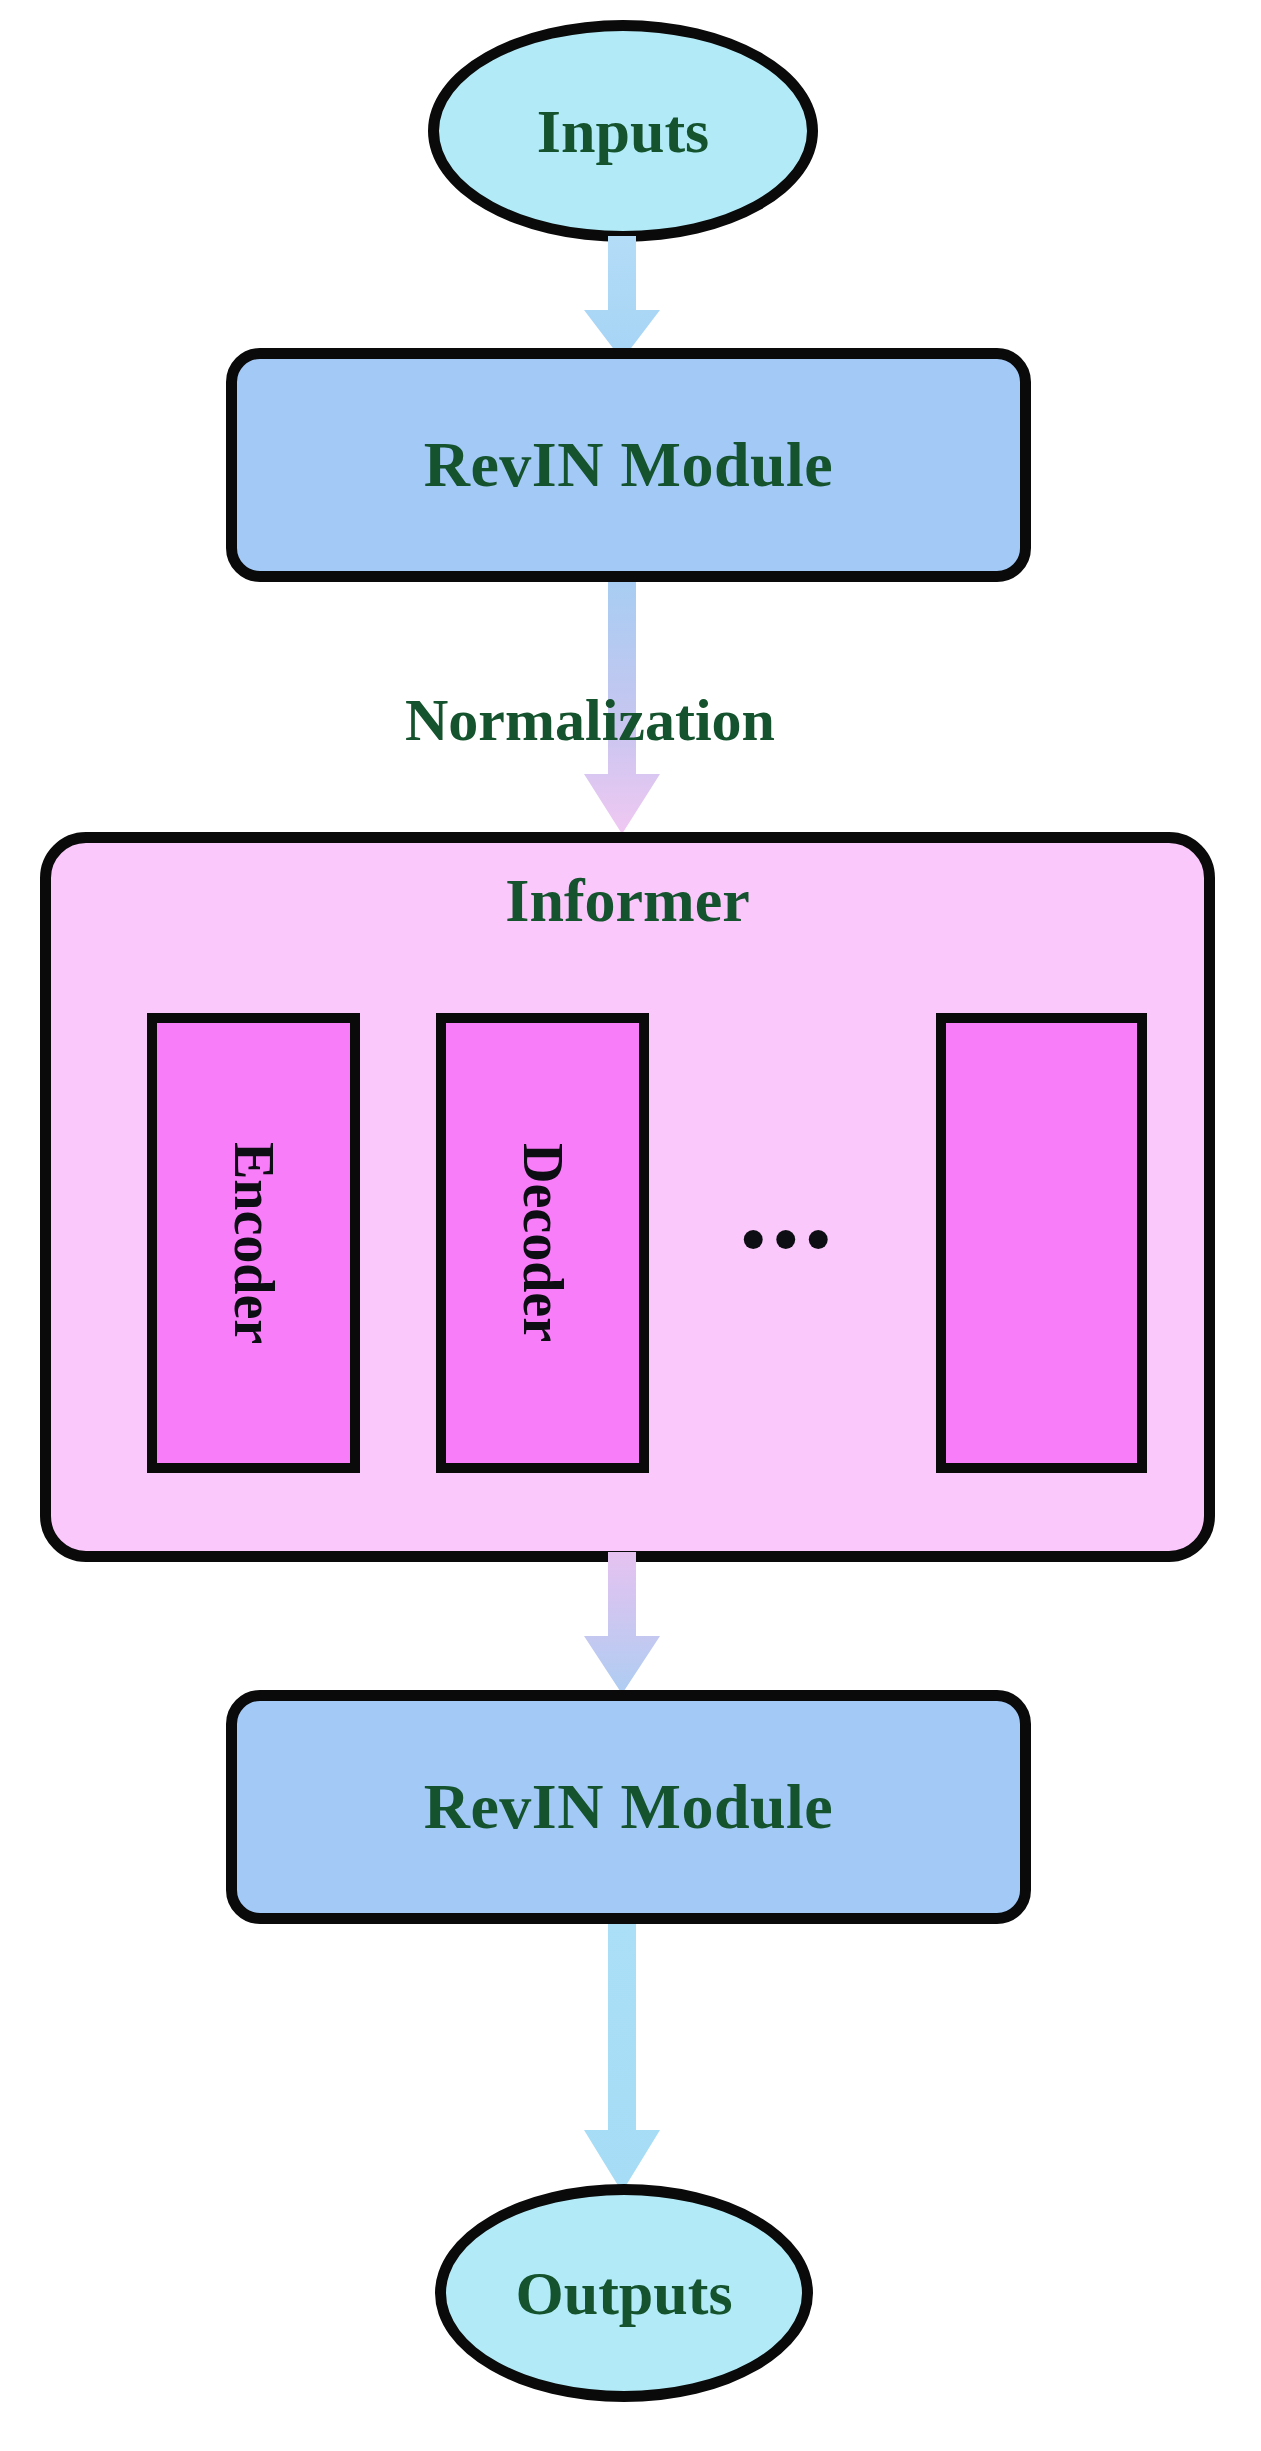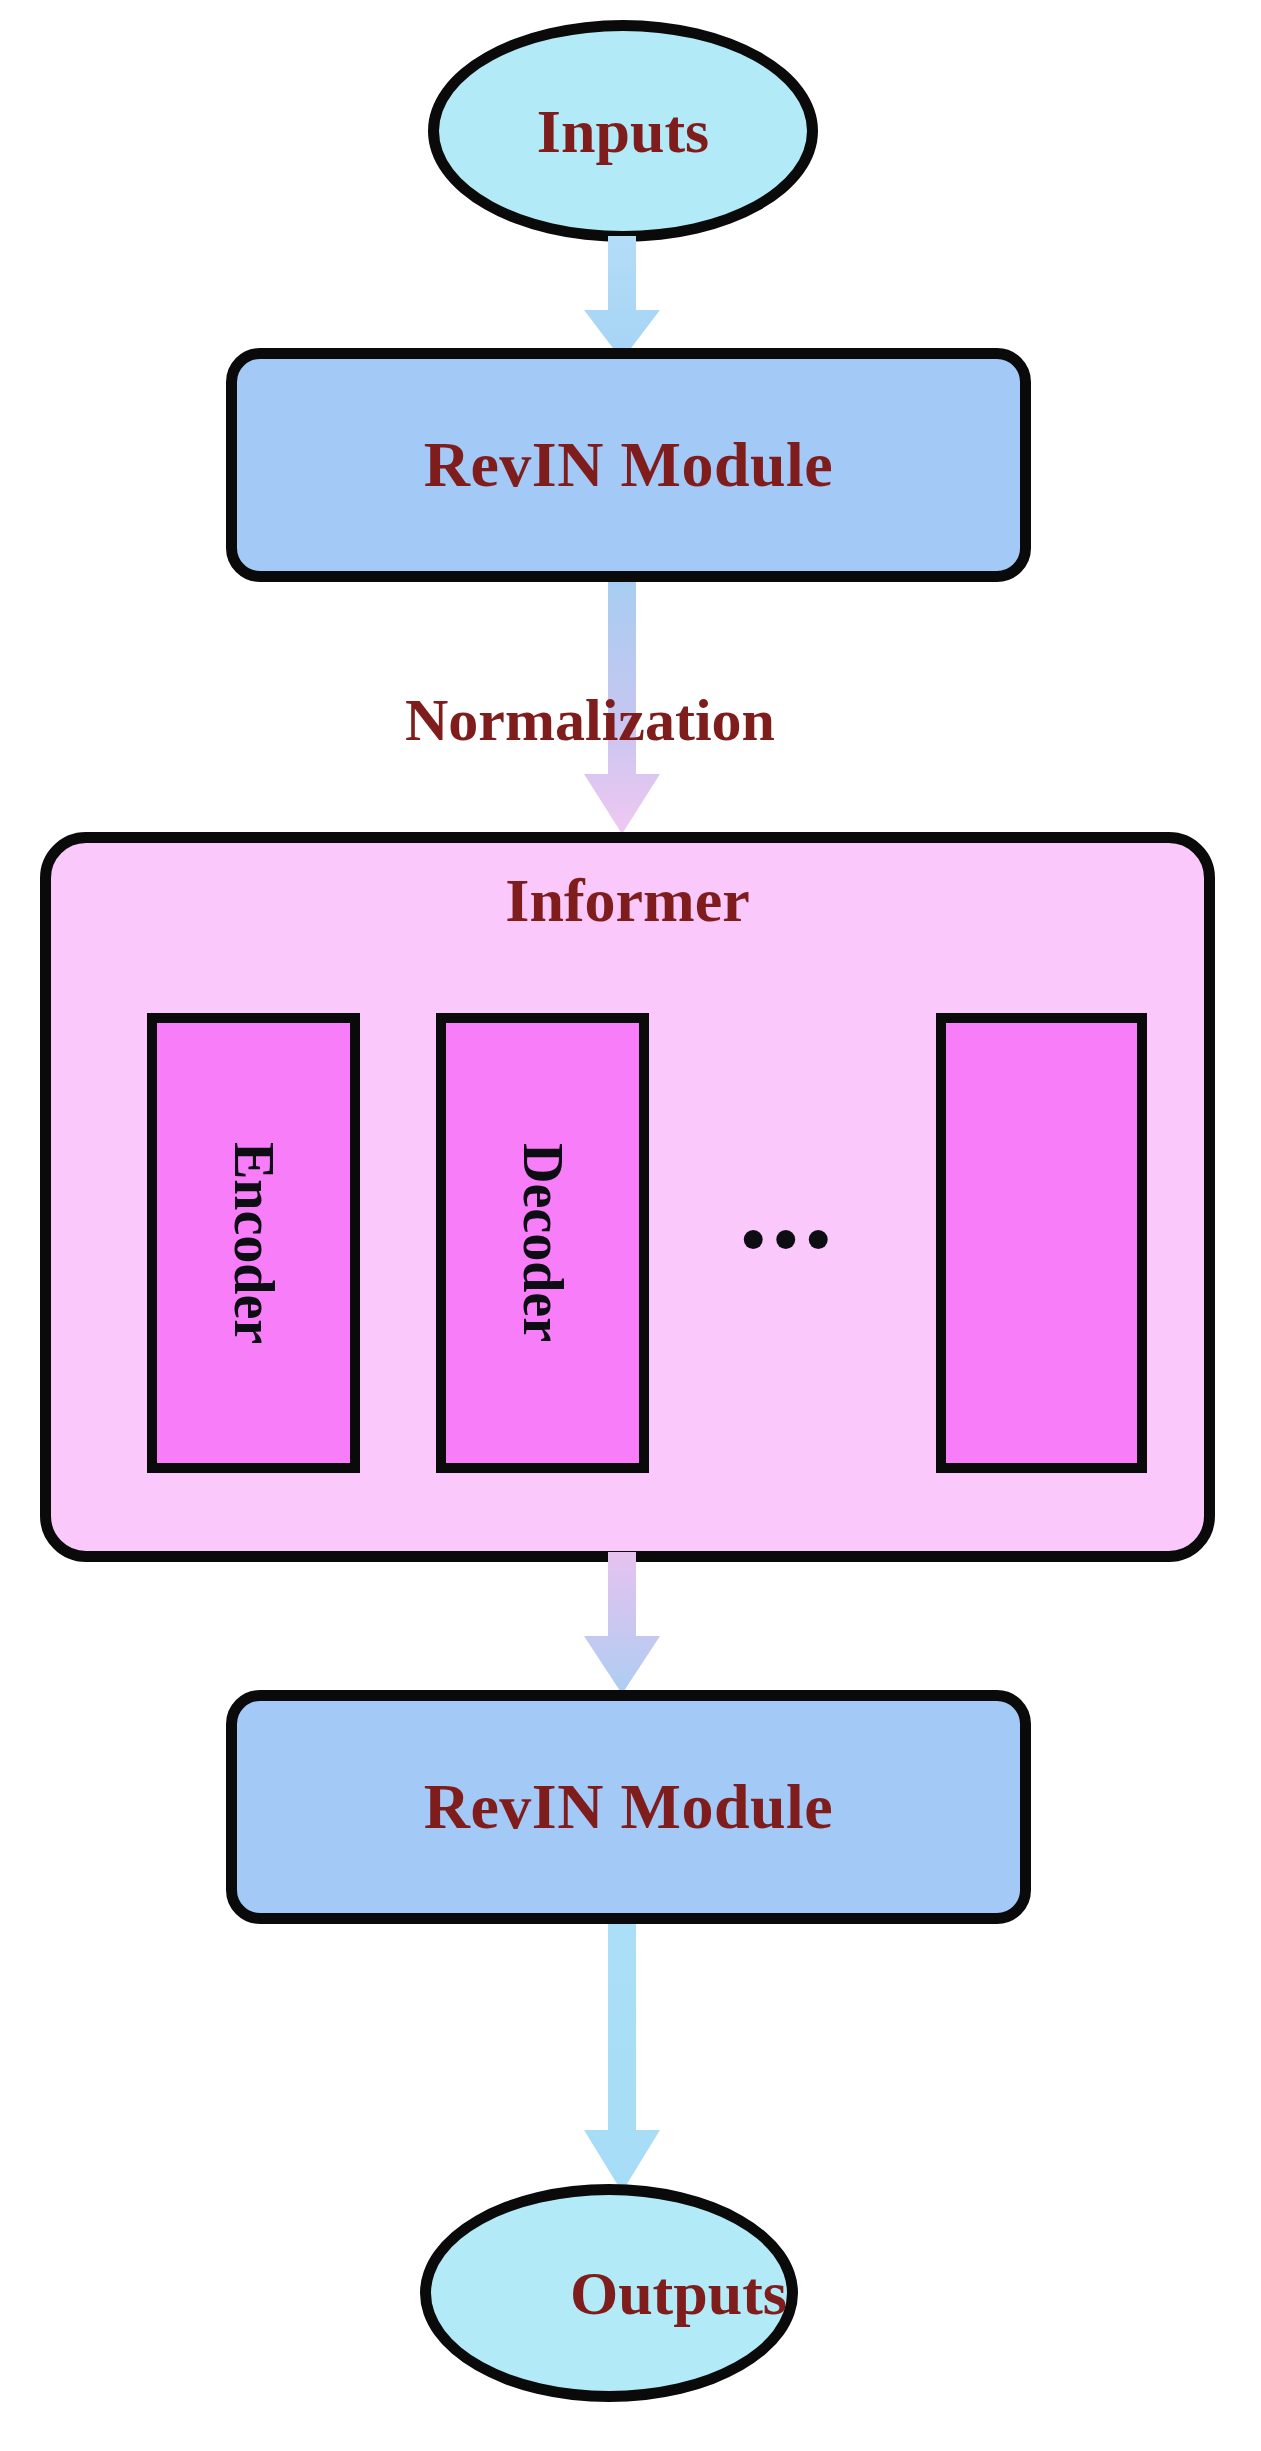--- a/index.html
+++ b/index.html
@@ -17,21 +17,21 @@
     height: 2451px;
     background: #ffffff;
     overflow: hidden;
   }
 
   
   .lbl {
     position: absolute;
     font-family: "Liberation Serif", "DejaVu Serif", serif;
     font-weight: bold;
-    color: #7f1d1d;
+    color: #14532d;
     white-space: nowrap;
     text-align: center;
     line-height: 1;
     user-select: none;
   }
 
   
   .ellipse {
     position: absolute;
     background: #b2ebf7;
@@ -203,17 +203,17 @@
         <linearGradient id="gradD" x1="0" y1="0" x2="0" y2="1">
           <stop offset="0%" stop-color="#aadff7"></stop>
           <stop offset="100%" stop-color="#a6dcf5"></stop>
         </linearGradient>
       </defs>
       <polygon points="38,0 66,0 66,206 90,206 52,268 14,206 38,206" fill="url(#gradD)"></polygon>
     </svg>
   </div>
 
 
-  <div class="ellipse" style="left:420px; top:2184px; width:378px; height:218px;justify-content:flex-end;">
+  <div class="ellipse" style="left:435px; top:2184px; width:378px; height:218px;">
     <span class="lbl">Outputs</span>
   </div>
 
 </div>
 
 </body></html>

